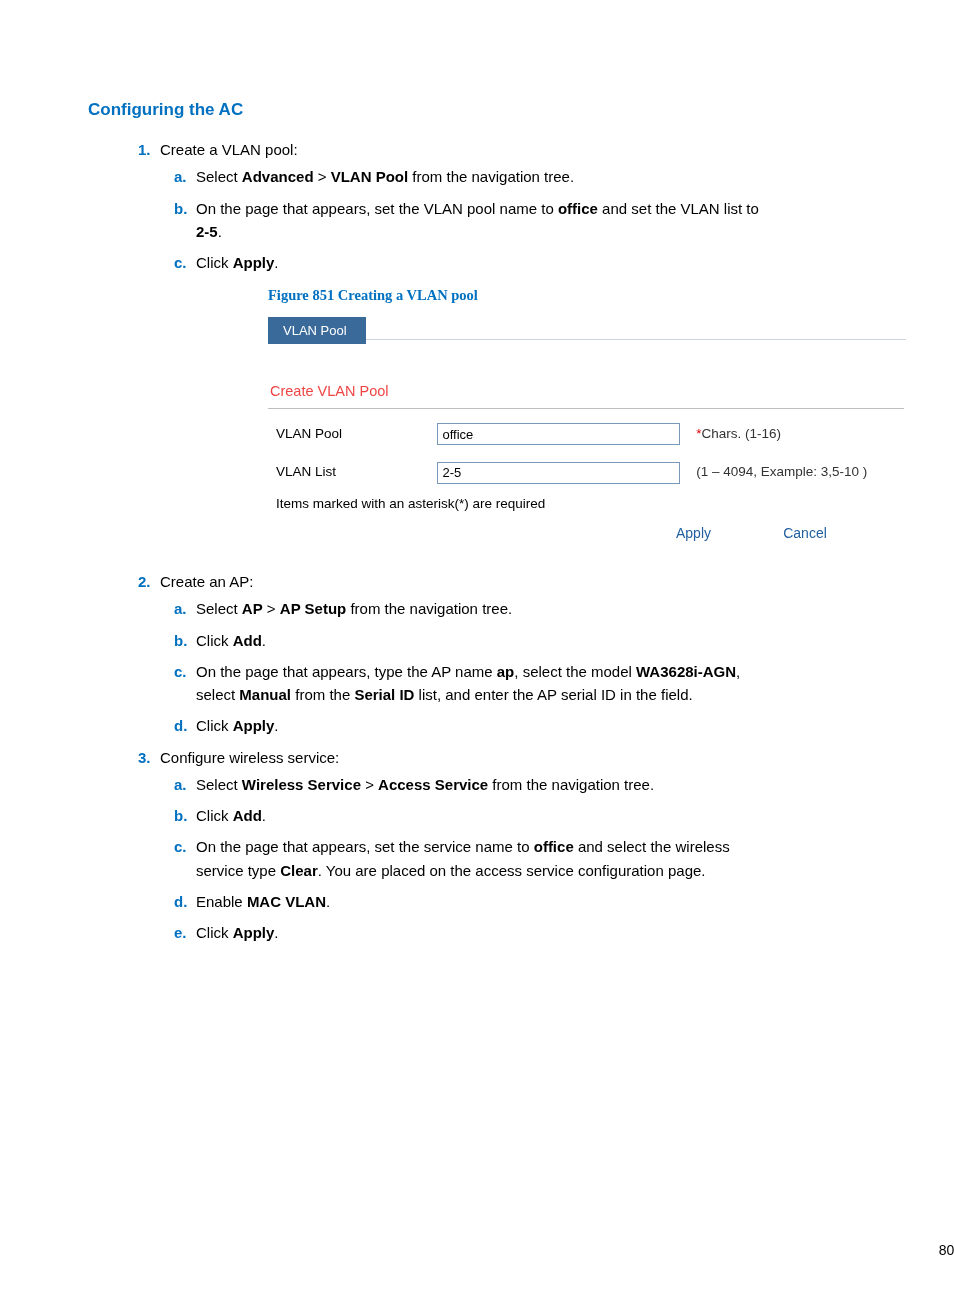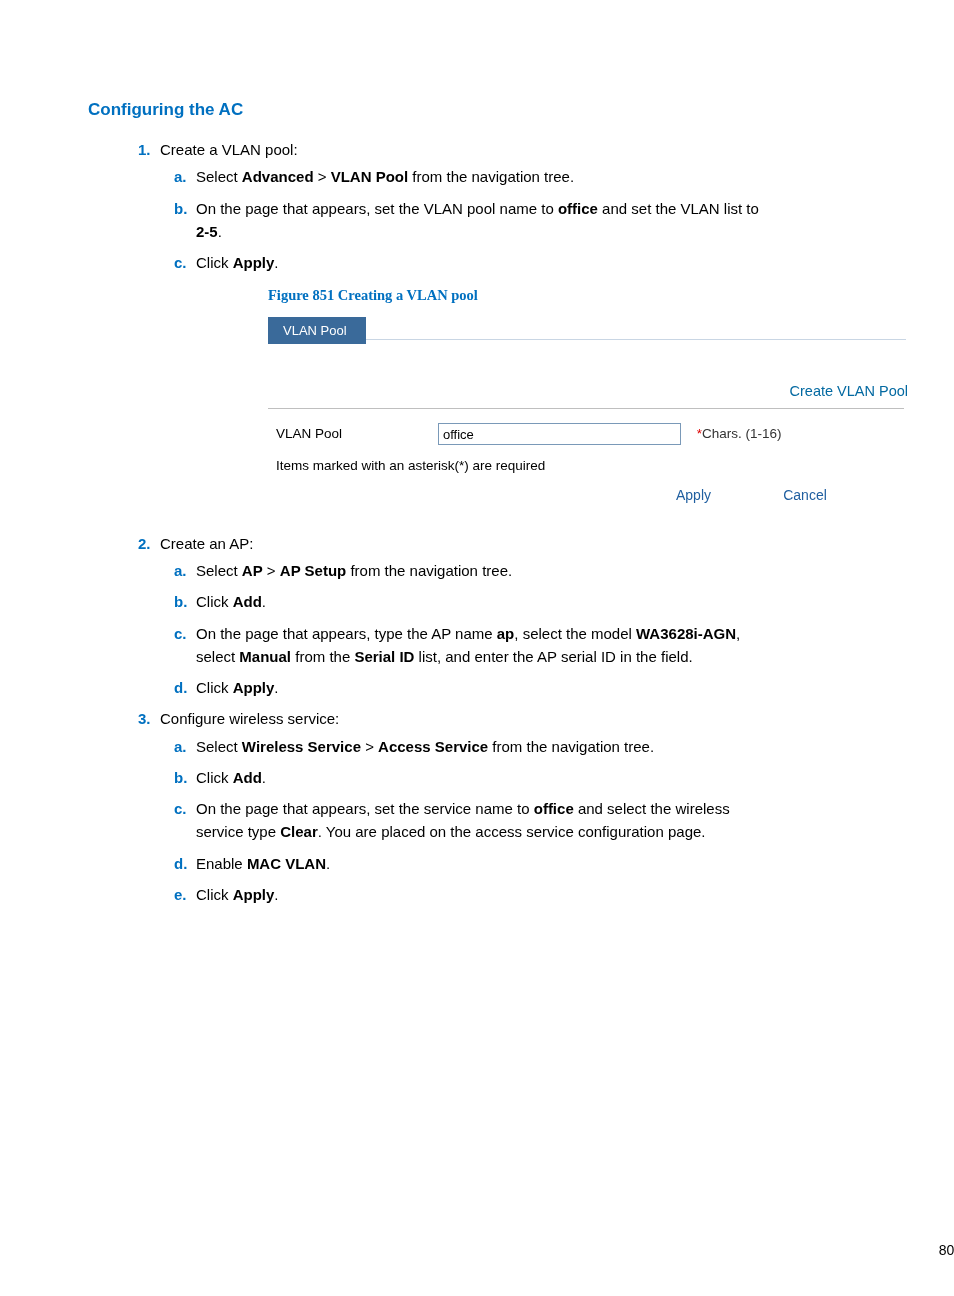--- a/index.html
+++ b/index.html
@@ -86,24 +86,23 @@
     background: #3a6a9a;
     color: #fff;
     font-size: 13px;
     padding: 3px 18px 3px 14px;
     border: 1px solid #3a6a9a;
     border-bottom: none;
     position: relative;
     top: 0;
   }
   .ui-subhead {
-    color: #0369a1;
+    color: #ef4444;
     font-size: 14.5px;
     margin: 40px 0 6px 2px;
-    text-align: right;
   }
   .ui-subhead-line {
     border-bottom: 1px solid #bfbfbf;
     width: 636px;
     margin-bottom: 6px;
   }
   table.form-tbl {
     border-collapse: collapse;
     width: 636px;
     font-size: 13.5px;
@@ -197,20 +196,27 @@
             <tbody>
                 <tr>
               <td class="lbl-cell">VLAN Pool</td>
               <td class="inp-cell">
                 <input class="txt" type="text" value="office" style="">
               </td>
               <td class="hint-cell">
                 <span class="star">*</span><span>Chars. (1-16)</span>
               </td>
             </tr>
+            <tr>
+              <td class="lbl-cell">VLAN List</td>
+              <td class="inp-cell">
+                <input class="txt" type="text" value="2-5" style="">
+              </td>
+              <td class="hint-cell">(1 – 4094, Example: 3,5-10 )</td>
+            </tr>
           </tbody>
             </table>
           <div class="req-note">Items marked with an asterisk(*) are required</div>
           <div class="btn-row">
             <button class="linkbtn">Apply</button>
             <button class="linkbtn">Cancel</button>
           </div>
         </div>
       </div>
     </li>

